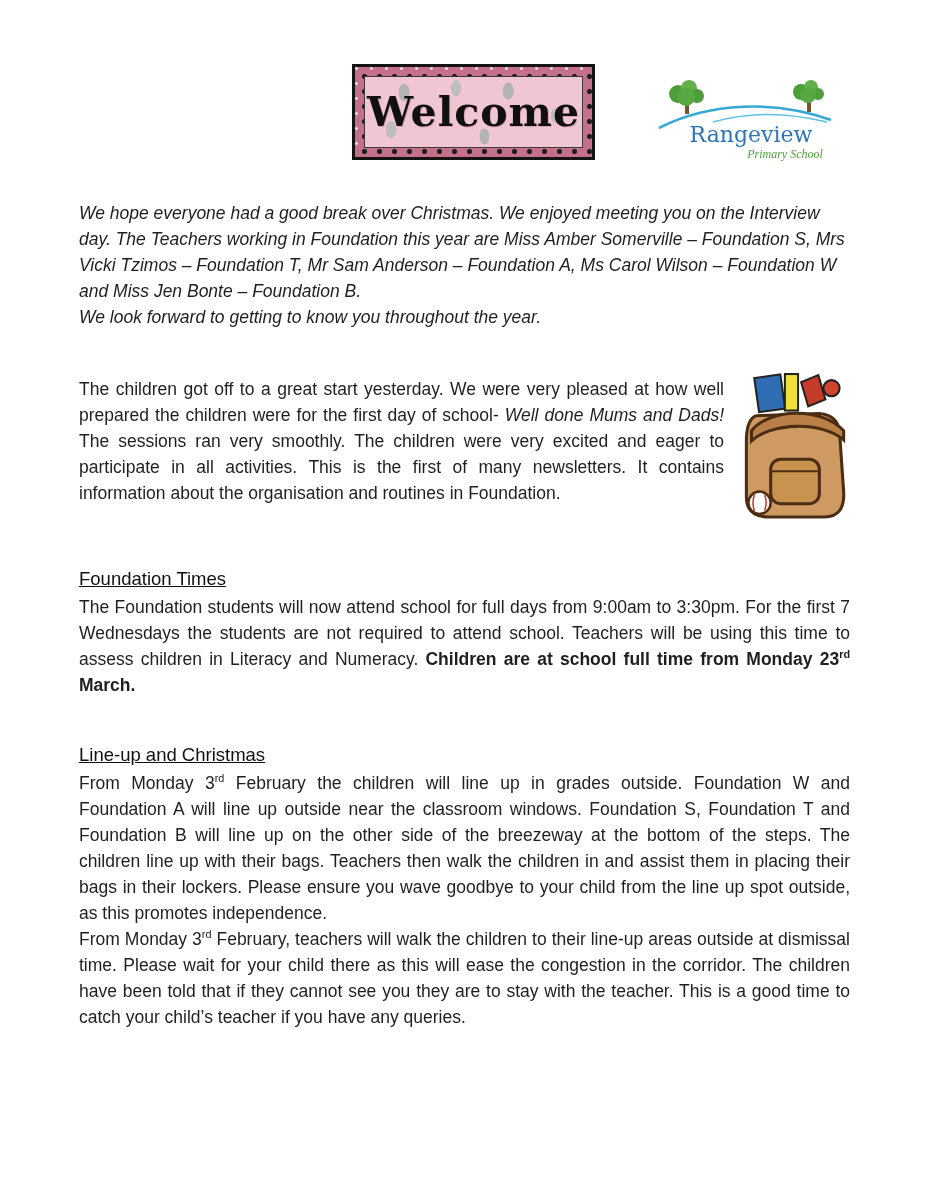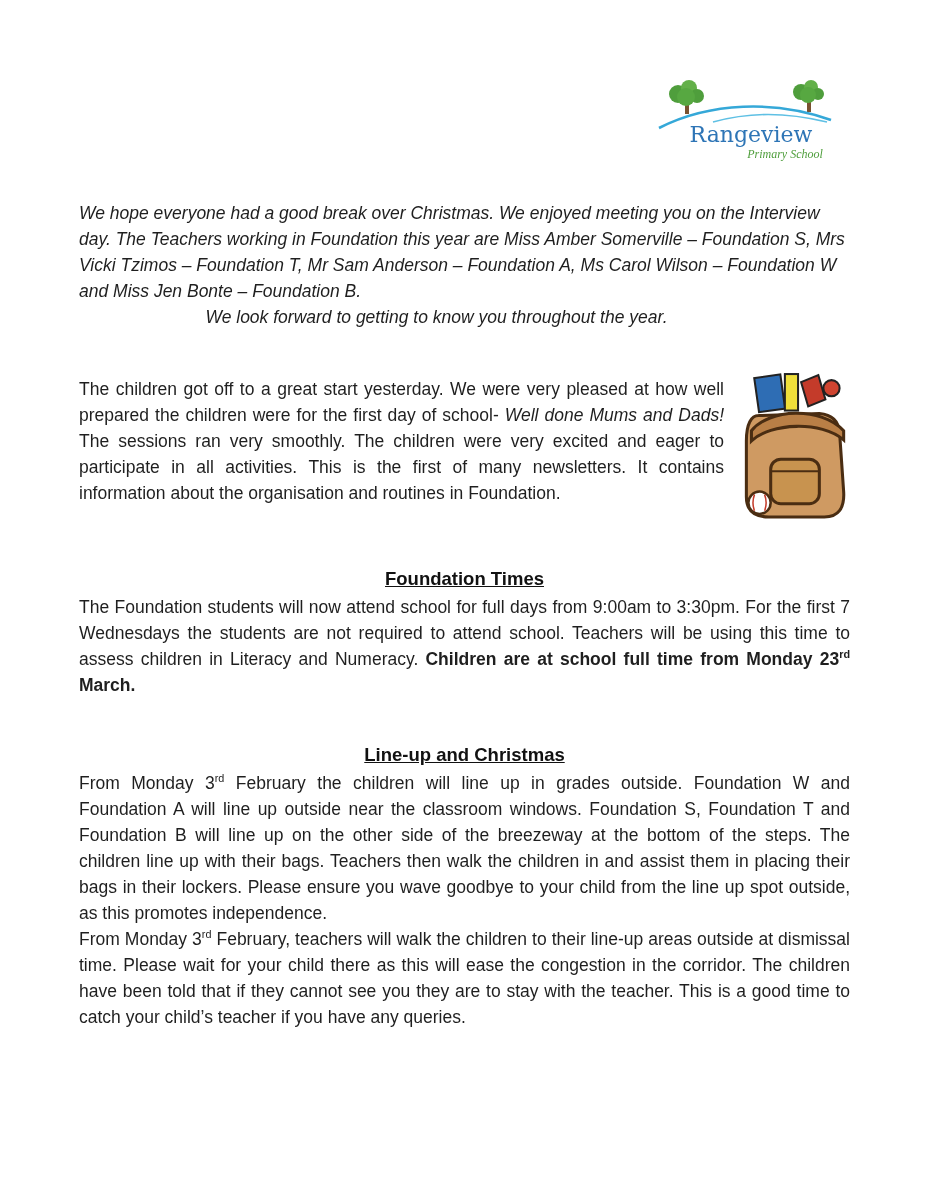--- a/index.html
+++ b/index.html
@@ -43,41 +43,46 @@
   .logo { position:absolute; left:655px; top:76px; width:182px; height:90px; }
   .logo svg { width:100%; height:100%; }
   .logo-name  { font-family:"DejaVu Serif", serif; font-size:22px; fill:#2e75b6; }
   .logo-sub   { font-family:"Liberation Serif", serif; font-style:italic; font-size:12px; fill:#4f9e3c; }
 
   
   .content { position:absolute; left:79px; top:200px; width:771px; }
   .content p { margin:0; font-size:17.5px; line-height:26px; }
 
   .intro   { font-style:italic; }
-  .tagline { font-style:italic; text-align:center; padding-right:56px; }
+  .tagline { font-style:italic; padding-right:56px; }
 
   .start-block { margin-top:46px; display:flow-root; }
   .backpack { float:right; width:112px; height:152px; margin:-6px 0 0 14px; }
   .backpack svg { width:100%; height:100%; }
 
   .section-heading {
-    margin:44px 0 2px 0; font-size:18.5px; font-weight:bold;
-    line-height:26px; text-decoration:underline; color:#111;text-align:center;
+    margin:44px 0 2px 0; font-size:18.5px; font-weight:normal;
+    line-height:26px; text-decoration:underline; color:#111;
   }
   .body-just { text-align:justify; }
 
   .seg-italic { font-style:italic;text-align:center; }
   .seg-bold   { font-weight:bold; }
   .seg-sup    { vertical-align:super; font-size:0.62em; line-height:0; }
 </style>
 </head>
 <body>
 
 <div class="page">
 
+  <div class="banner">
+    <div class="banner-inner">
+      <span class="banner-text">Welcome</span>
+    </div>
+  </div>
 
   <div class="logo">
     <svg viewBox="0 0 182 90">
 
       <g>
         <rect x="30" y="26" width="4" height="12" fill="#7a5230"></rect>
         <circle cx="23" cy="18" r="9" fill="#4f9e3c"></circle>
         <circle cx="34" cy="12" r="8" fill="#63b049"></circle>
         <circle cx="42" cy="20" r="7" fill="#4f9e3c"></circle>
         <circle cx="31" cy="21" r="9" fill="#57a841"></circle>

